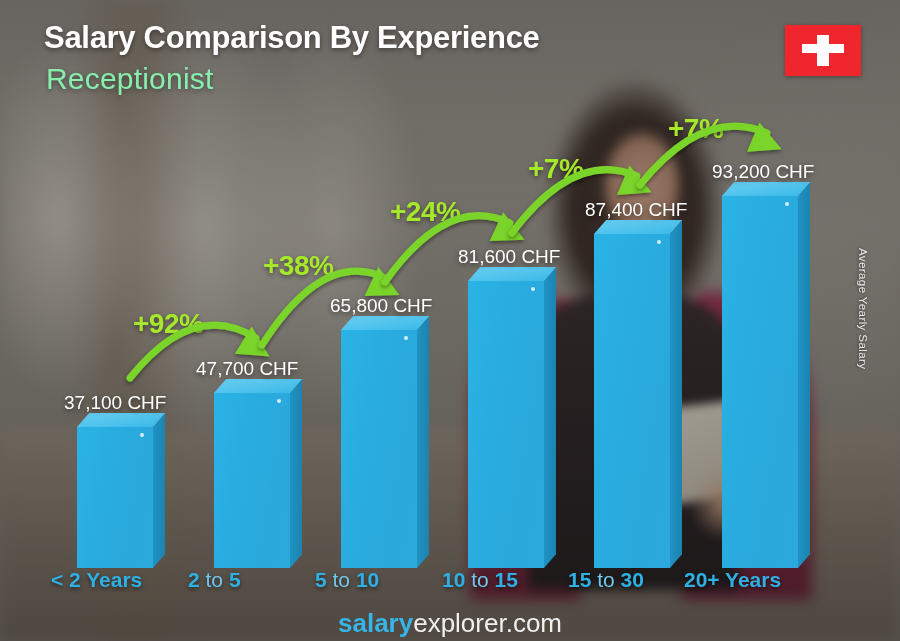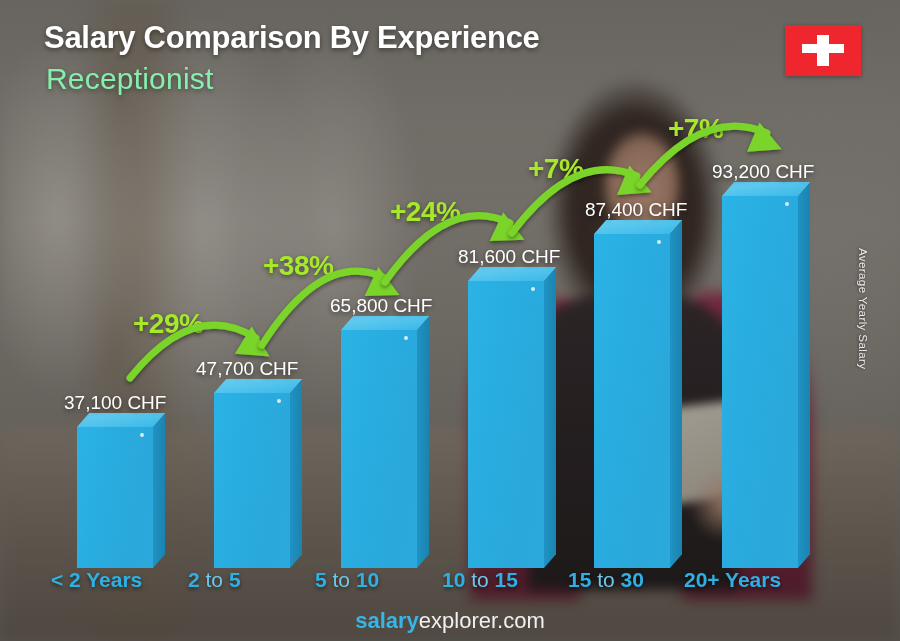--- a/index.html
+++ b/index.html
@@ -148,21 +148,21 @@
 
   .pct-label {
     position:absolute; font-size:28px; font-weight:bold; color:#a6e82a;
     white-space:nowrap; letter-spacing:-.5px;
     text-shadow:0 2px 5px rgba(0,0,0,.45);
   }
 
   
   .footer {
     position:absolute; left:0; right:0; top:608px;
-    text-align:center; font-size:22px; white-space:nowrap;
+    text-align:center; font-size:26px; white-space:nowrap;
   }
   .footer .b { color:#35b5e8; font-weight:bold; }
   .footer .w { color:#f0f0f0; }
 </style>
 </head>
 <body>
 
 <div id="stage">
 
   <div class="bg-layer bg-base"></div>
@@ -229,21 +229,21 @@
       <div class="val-label" style="left: 585px; top: 199px;">87,400 CHF</div>
       <div class="x-label" style="left: 568px; width: 140px;"><span>15</span> <span class="thin">to</span> <span>30</span></div>
       <div class="bar" style="left: 722px; top: 182px; width: 76px; height: 386px;">
         <div class="side" style="height: 372px;"></div>
         <div class="top" style="top: 0px;"></div>
         <div class="front" style="height: 372px;"></div>
         <div class="glint" style="top: 20px;"></div>
       </div>
       <div class="val-label" style="left: 712px; top: 161px;">93,200 CHF</div>
       <div class="x-label" style="left: 684px; width: 140px;">20+ Years</div>
-      <div class="pct-label" style="left: 133px; top: 308px;">+29%</div>
+      <div class="pct-label" style="left: 133px; top: 308px;">+92%</div>
       <div class="pct-label" style="left: 263px; top: 250px;">+38%</div>
       <div class="pct-label" style="left: 390px; top: 196px; text-align: right;">+24%</div>
       <div class="pct-label" style="left: 528px; top: 153px;">+7%</div>
       <div class="pct-label" style="left: 668px; top: 113px;">+7%</div>
       <svg width="900" height="641" style="position: absolute; left: 0px; top: 0px; pointer-events: none;">
         <defs>
           <filter id="sh" x="-30%" y="-30%" width="160%" height="160%">
             <feDropShadow dx="0" dy="2" stdDeviation="2.2" flood-color="#000" flood-opacity="0.45"></feDropShadow>
           </filter>
         </defs>

